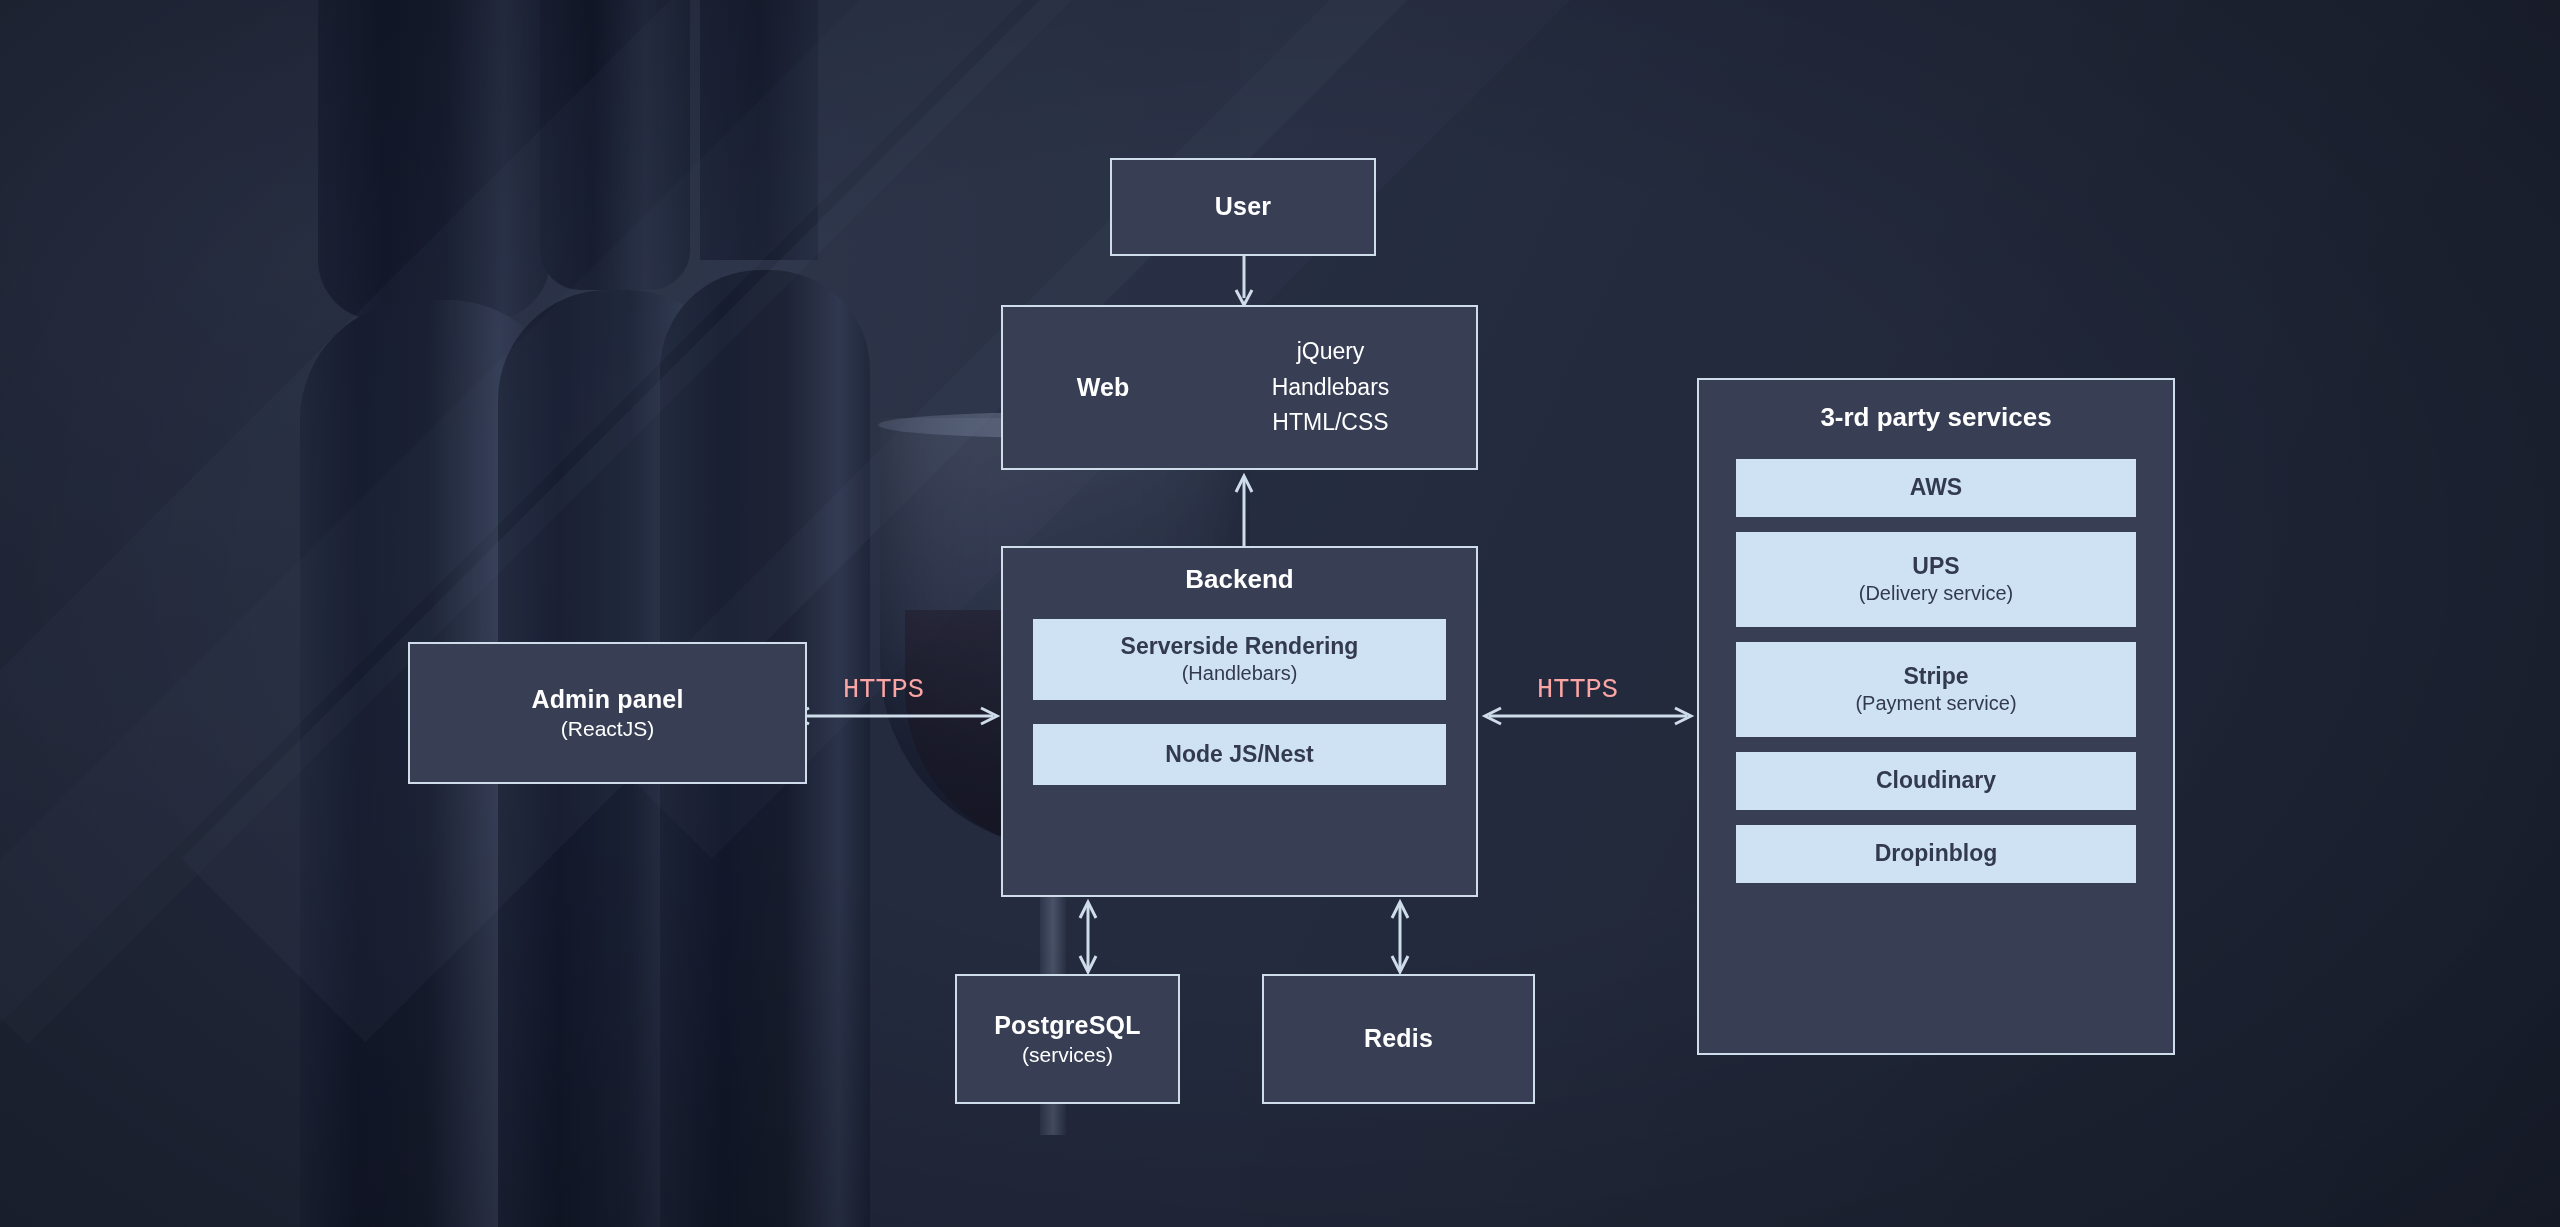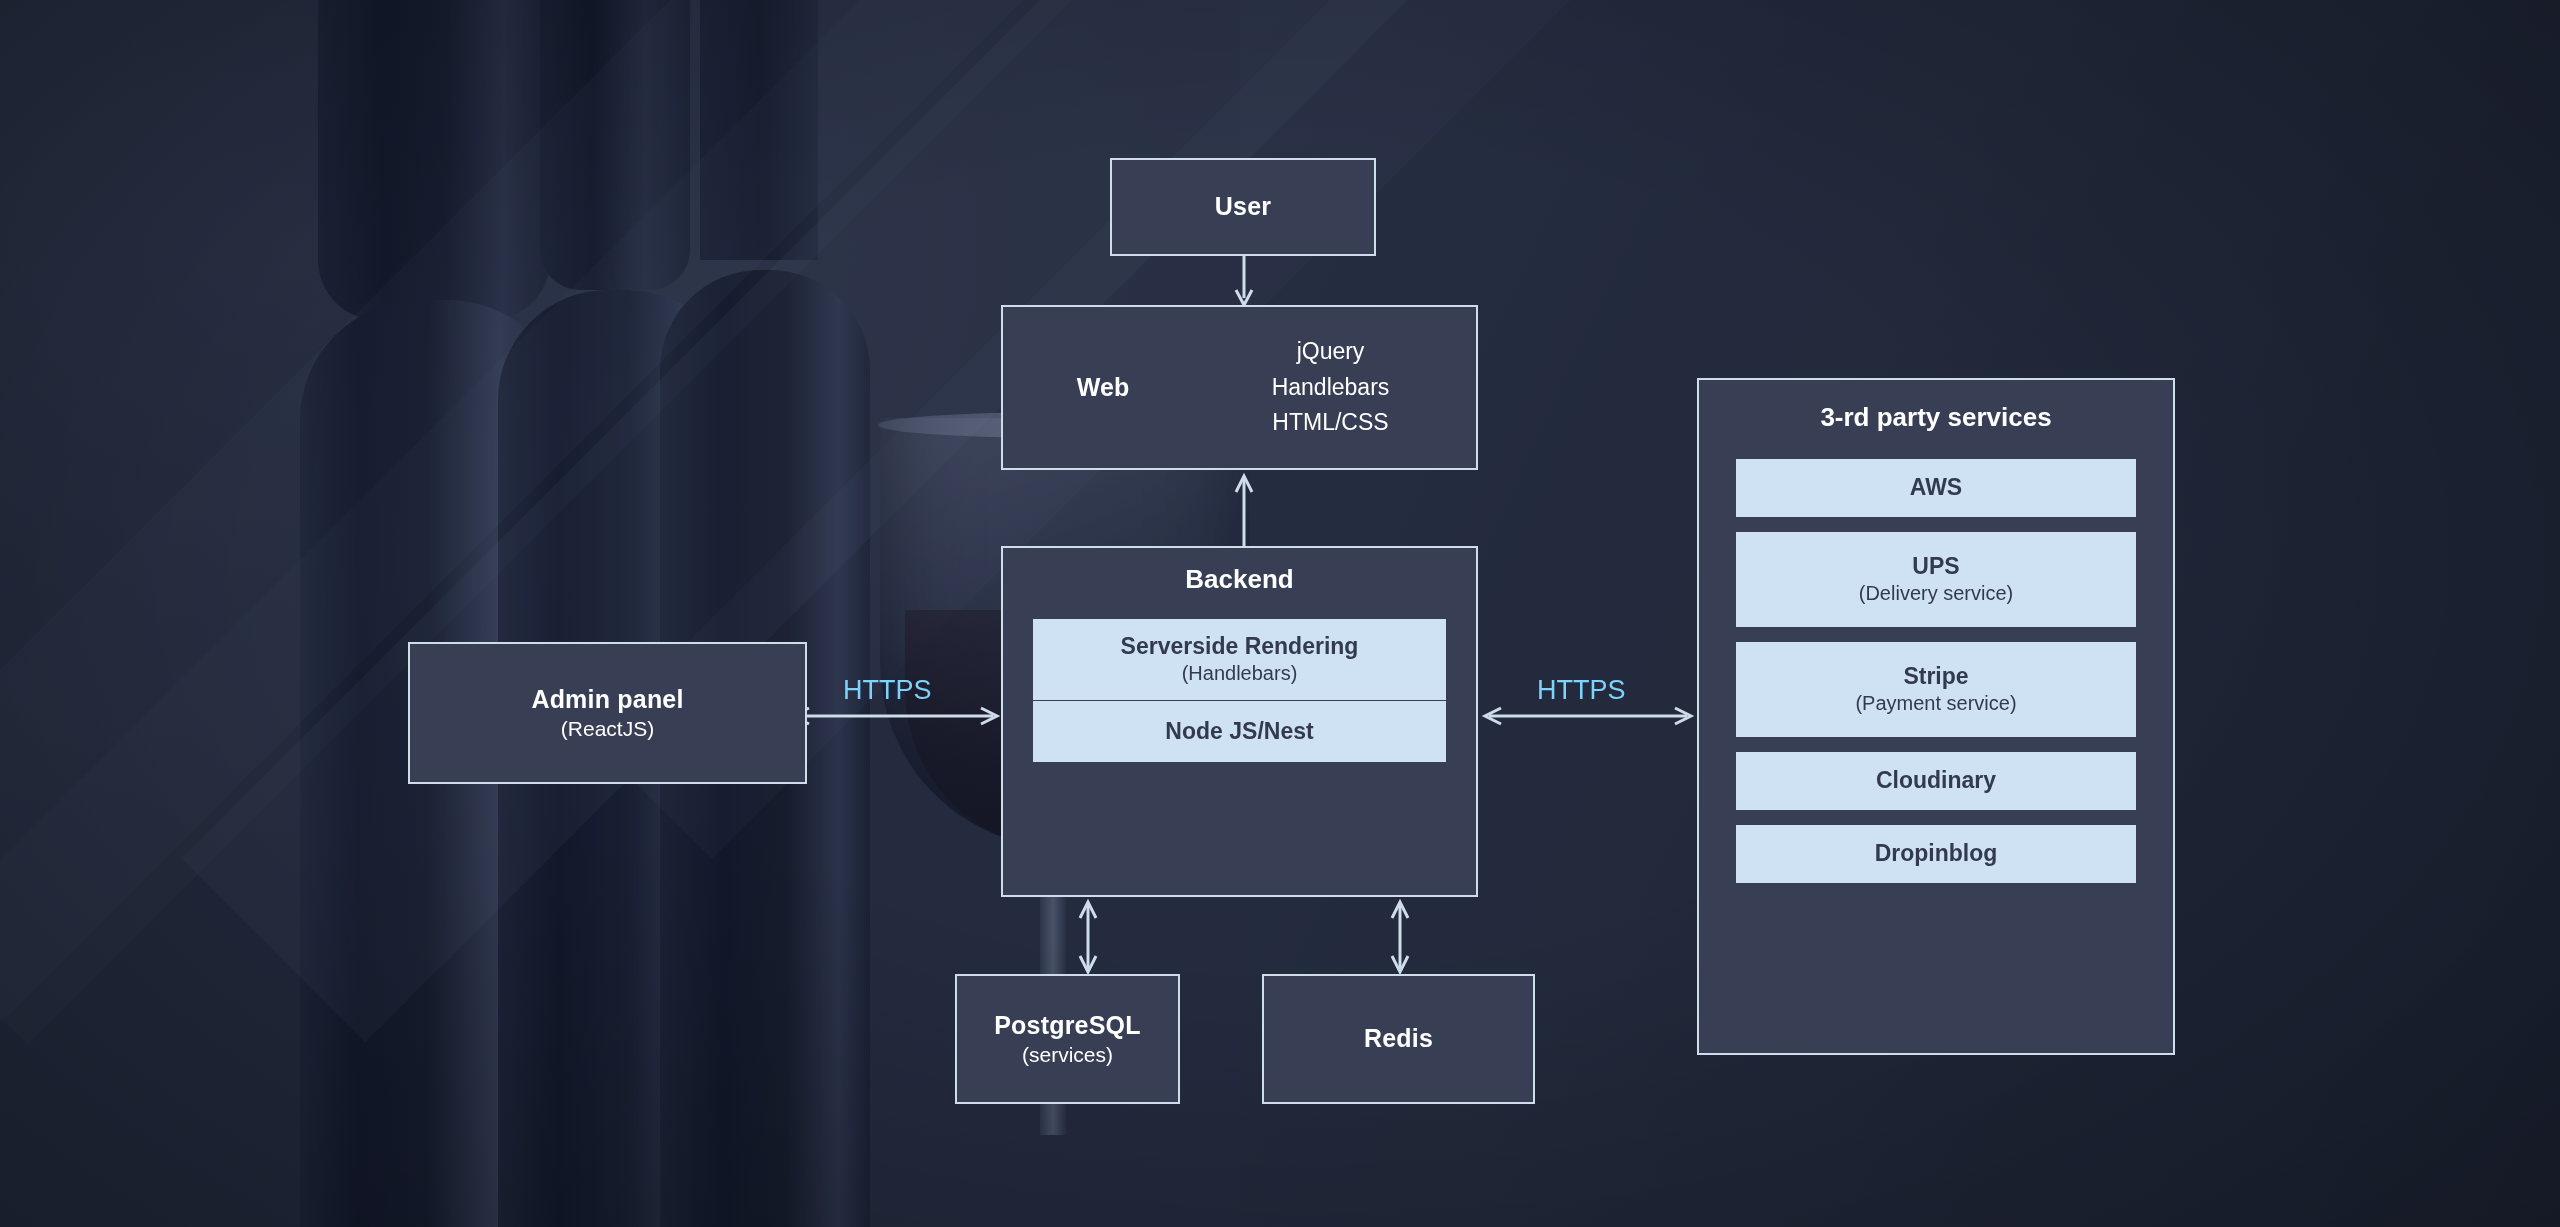--- a/index.html
+++ b/index.html
@@ -66,38 +66,38 @@
   #web .weblabel{width:200px;text-align:center;font-weight:bold;font-size:25px;flex:0 0 auto;}
   #web .webstack{flex:1 1 auto;text-align:center;font-size:23px;line-height:1.55;padding-right:18px;}
   #backend{left:1001px;top:546px;width:477px;height:351px;
     display:flex;flex-direction:column;align-items:center;justify-content:flex-start;padding-top:16px;}
   #backend .bk-title{font-weight:bold;font-size:26px;margin-bottom:24px;}
   .chip{box-sizing:border-box;background:#cfe2f3;color:#333a4f;
     display:flex;flex-direction:column;align-items:center;justify-content:center;text-align:center;}
   .chip .ct{font-weight:bold;font-size:23px;line-height:1.2;}
   .chip .cs{font-size:20px;font-weight:normal;line-height:1.3;}
   #backend .chip{width:413px;}
-  #chip-ssr{height:81px;margin-bottom:1px;}
+  #chip-ssr{height:81px;margin-bottom:24px;}
   #chip-node{height:61px;}
 
   #admin{left:408px;top:642px;width:399px;height:142px;}
   #postgres{left:955px;top:974px;width:225px;height:130px;}
   #redis{left:1262px;top:974px;width:273px;height:130px;}
 
   #thirdparty{left:1697px;top:378px;width:478px;height:677px;
     display:flex;flex-direction:column;align-items:center;justify-content:flex-start;padding-top:22px;}
   #thirdparty .tp-title{font-weight:bold;font-size:26px;margin-bottom:26px;}
   #thirdparty .chip{width:400px;margin-bottom:15px;}
   #thirdparty .chip.one{height:58px;}
   #thirdparty .chip.two{height:95px;}
 
   
   .conn{position:absolute;pointer-events:none;}
   .conn svg{display:block;overflow:visible;}
-  .edgelabel{position:absolute;color:#7dd3fc;font-size:27px;white-space:nowrap;}
+  .edgelabel{position:absolute;color:#fca5a5;font-size:27px;white-space:nowrap;font-family:Liberation Mono, monospace;}
 </style>
 </head>
 <body>
 
 <div id="stage">
 
   <div class="bg-base"></div>
   <div class="bottle b1"></div>
   <div class="bottle b1b"></div>
   <div class="bottle b2"></div>

